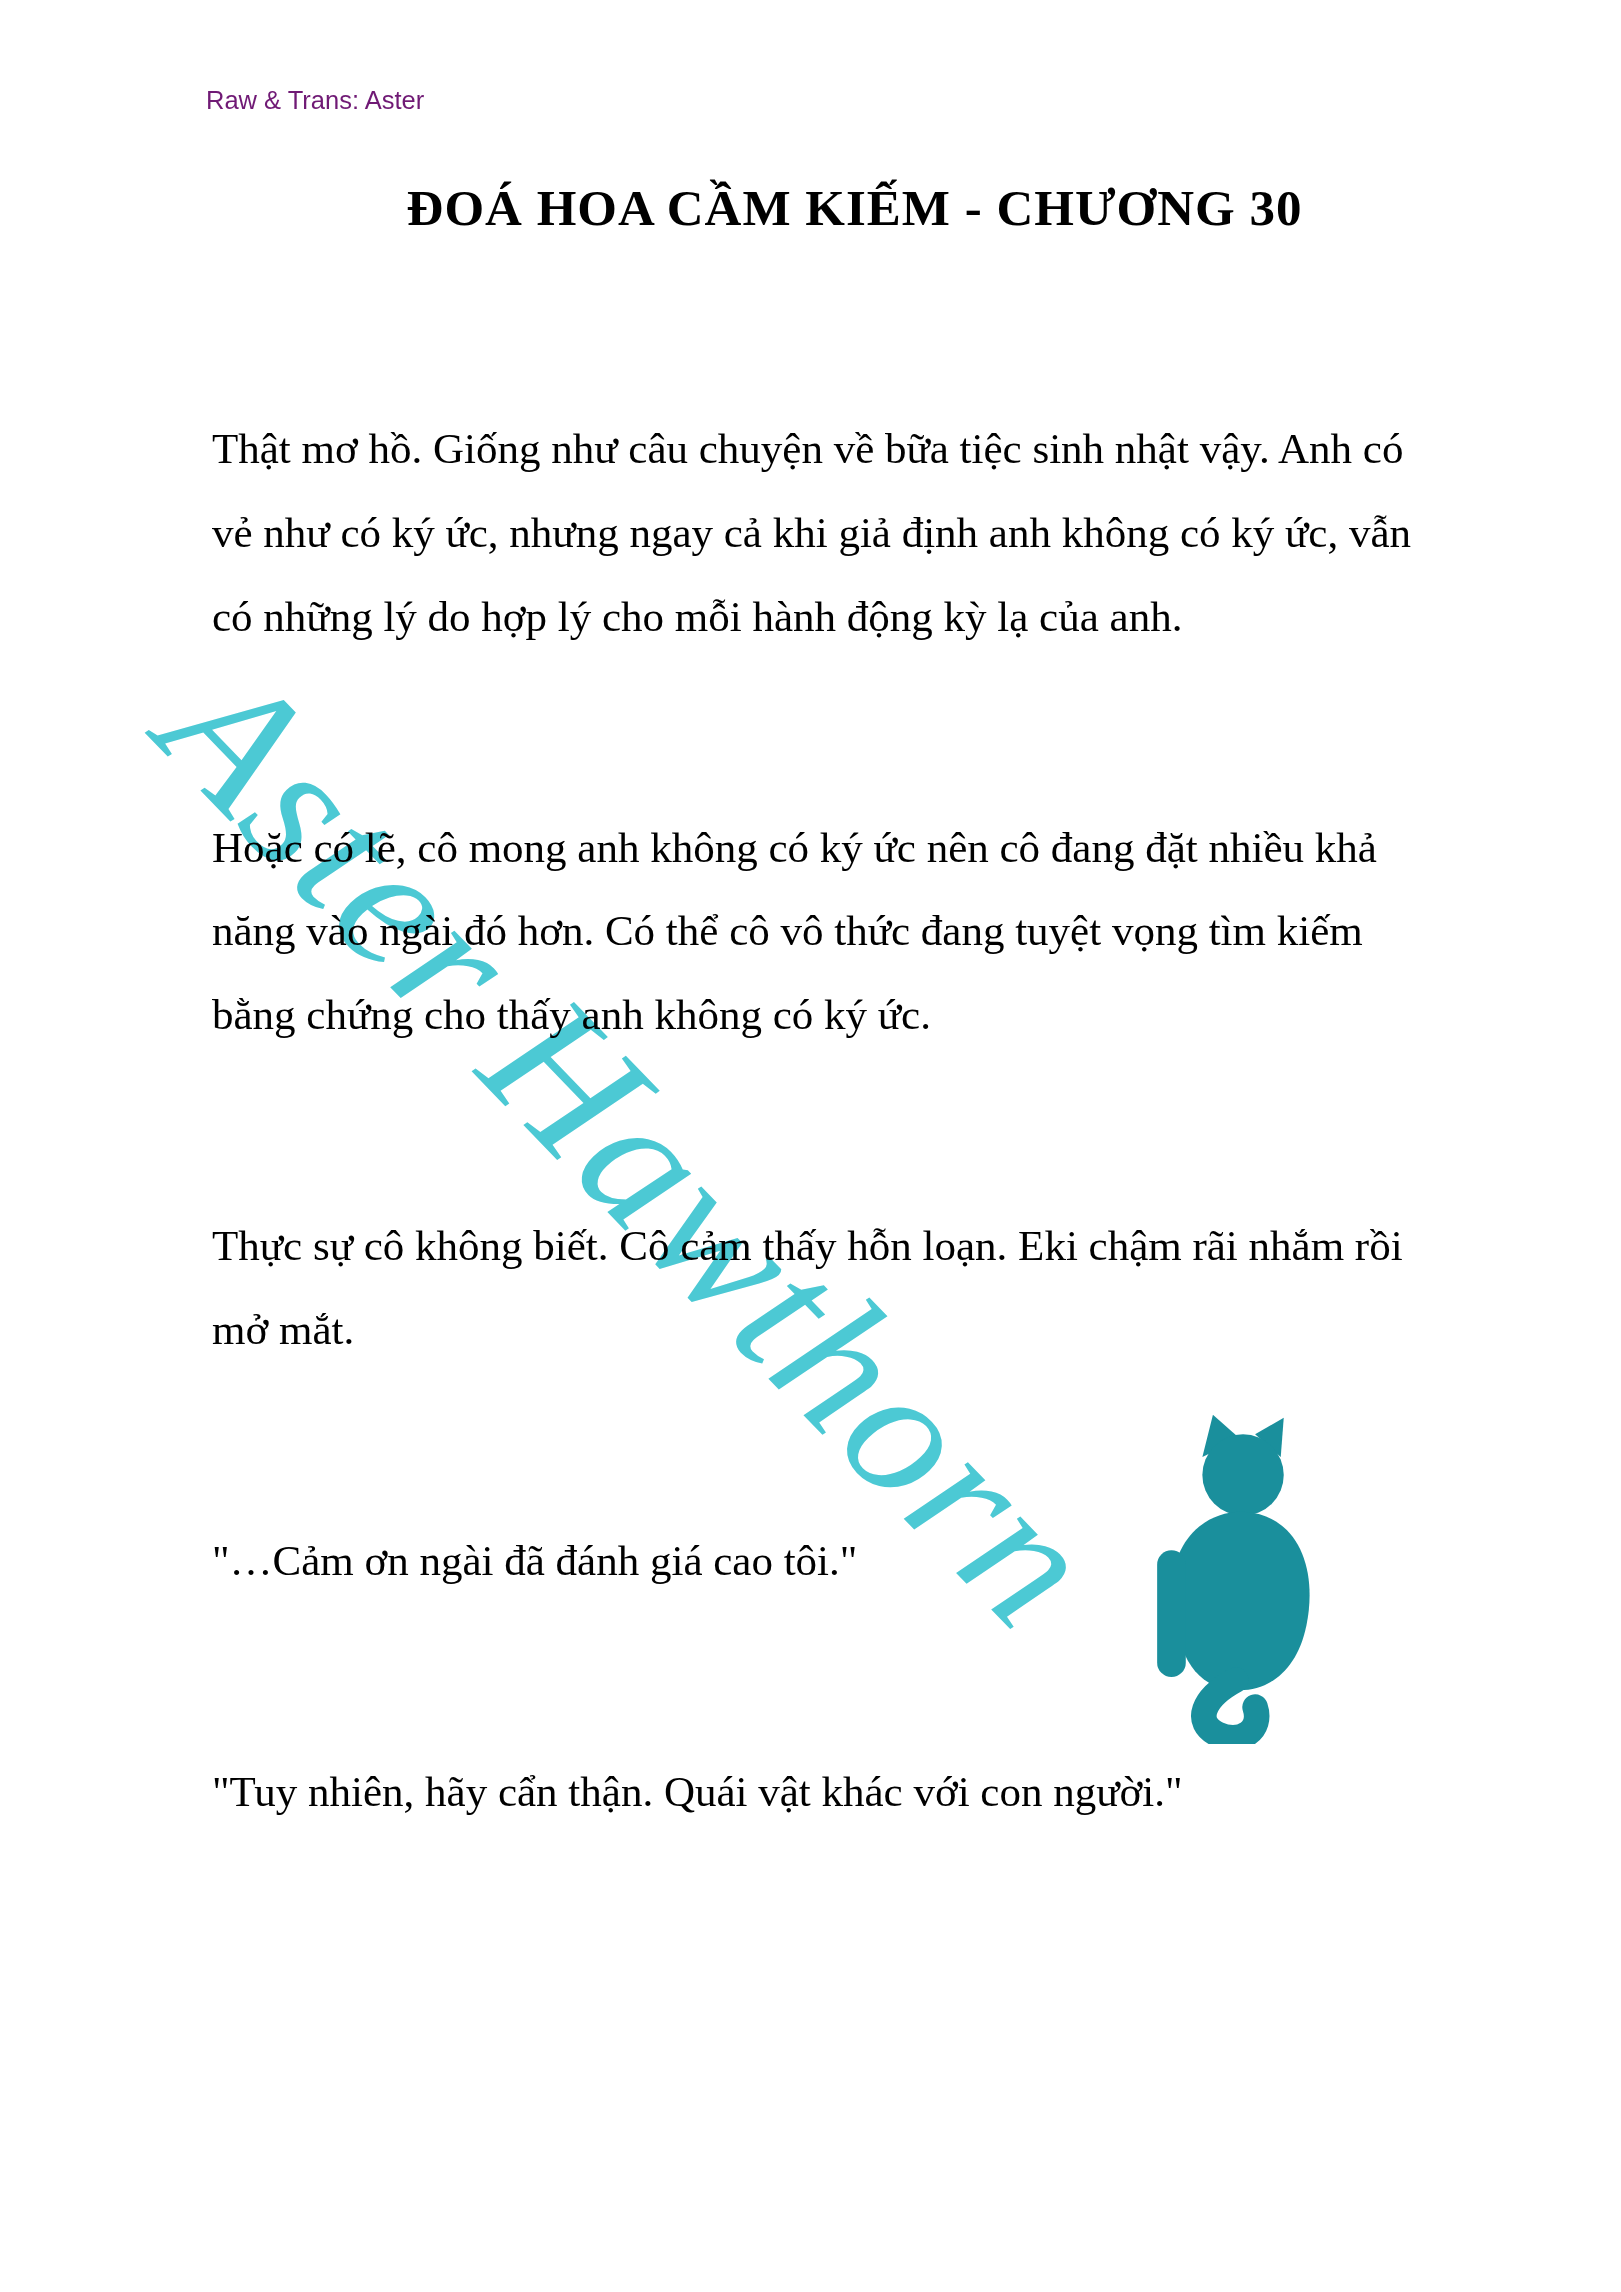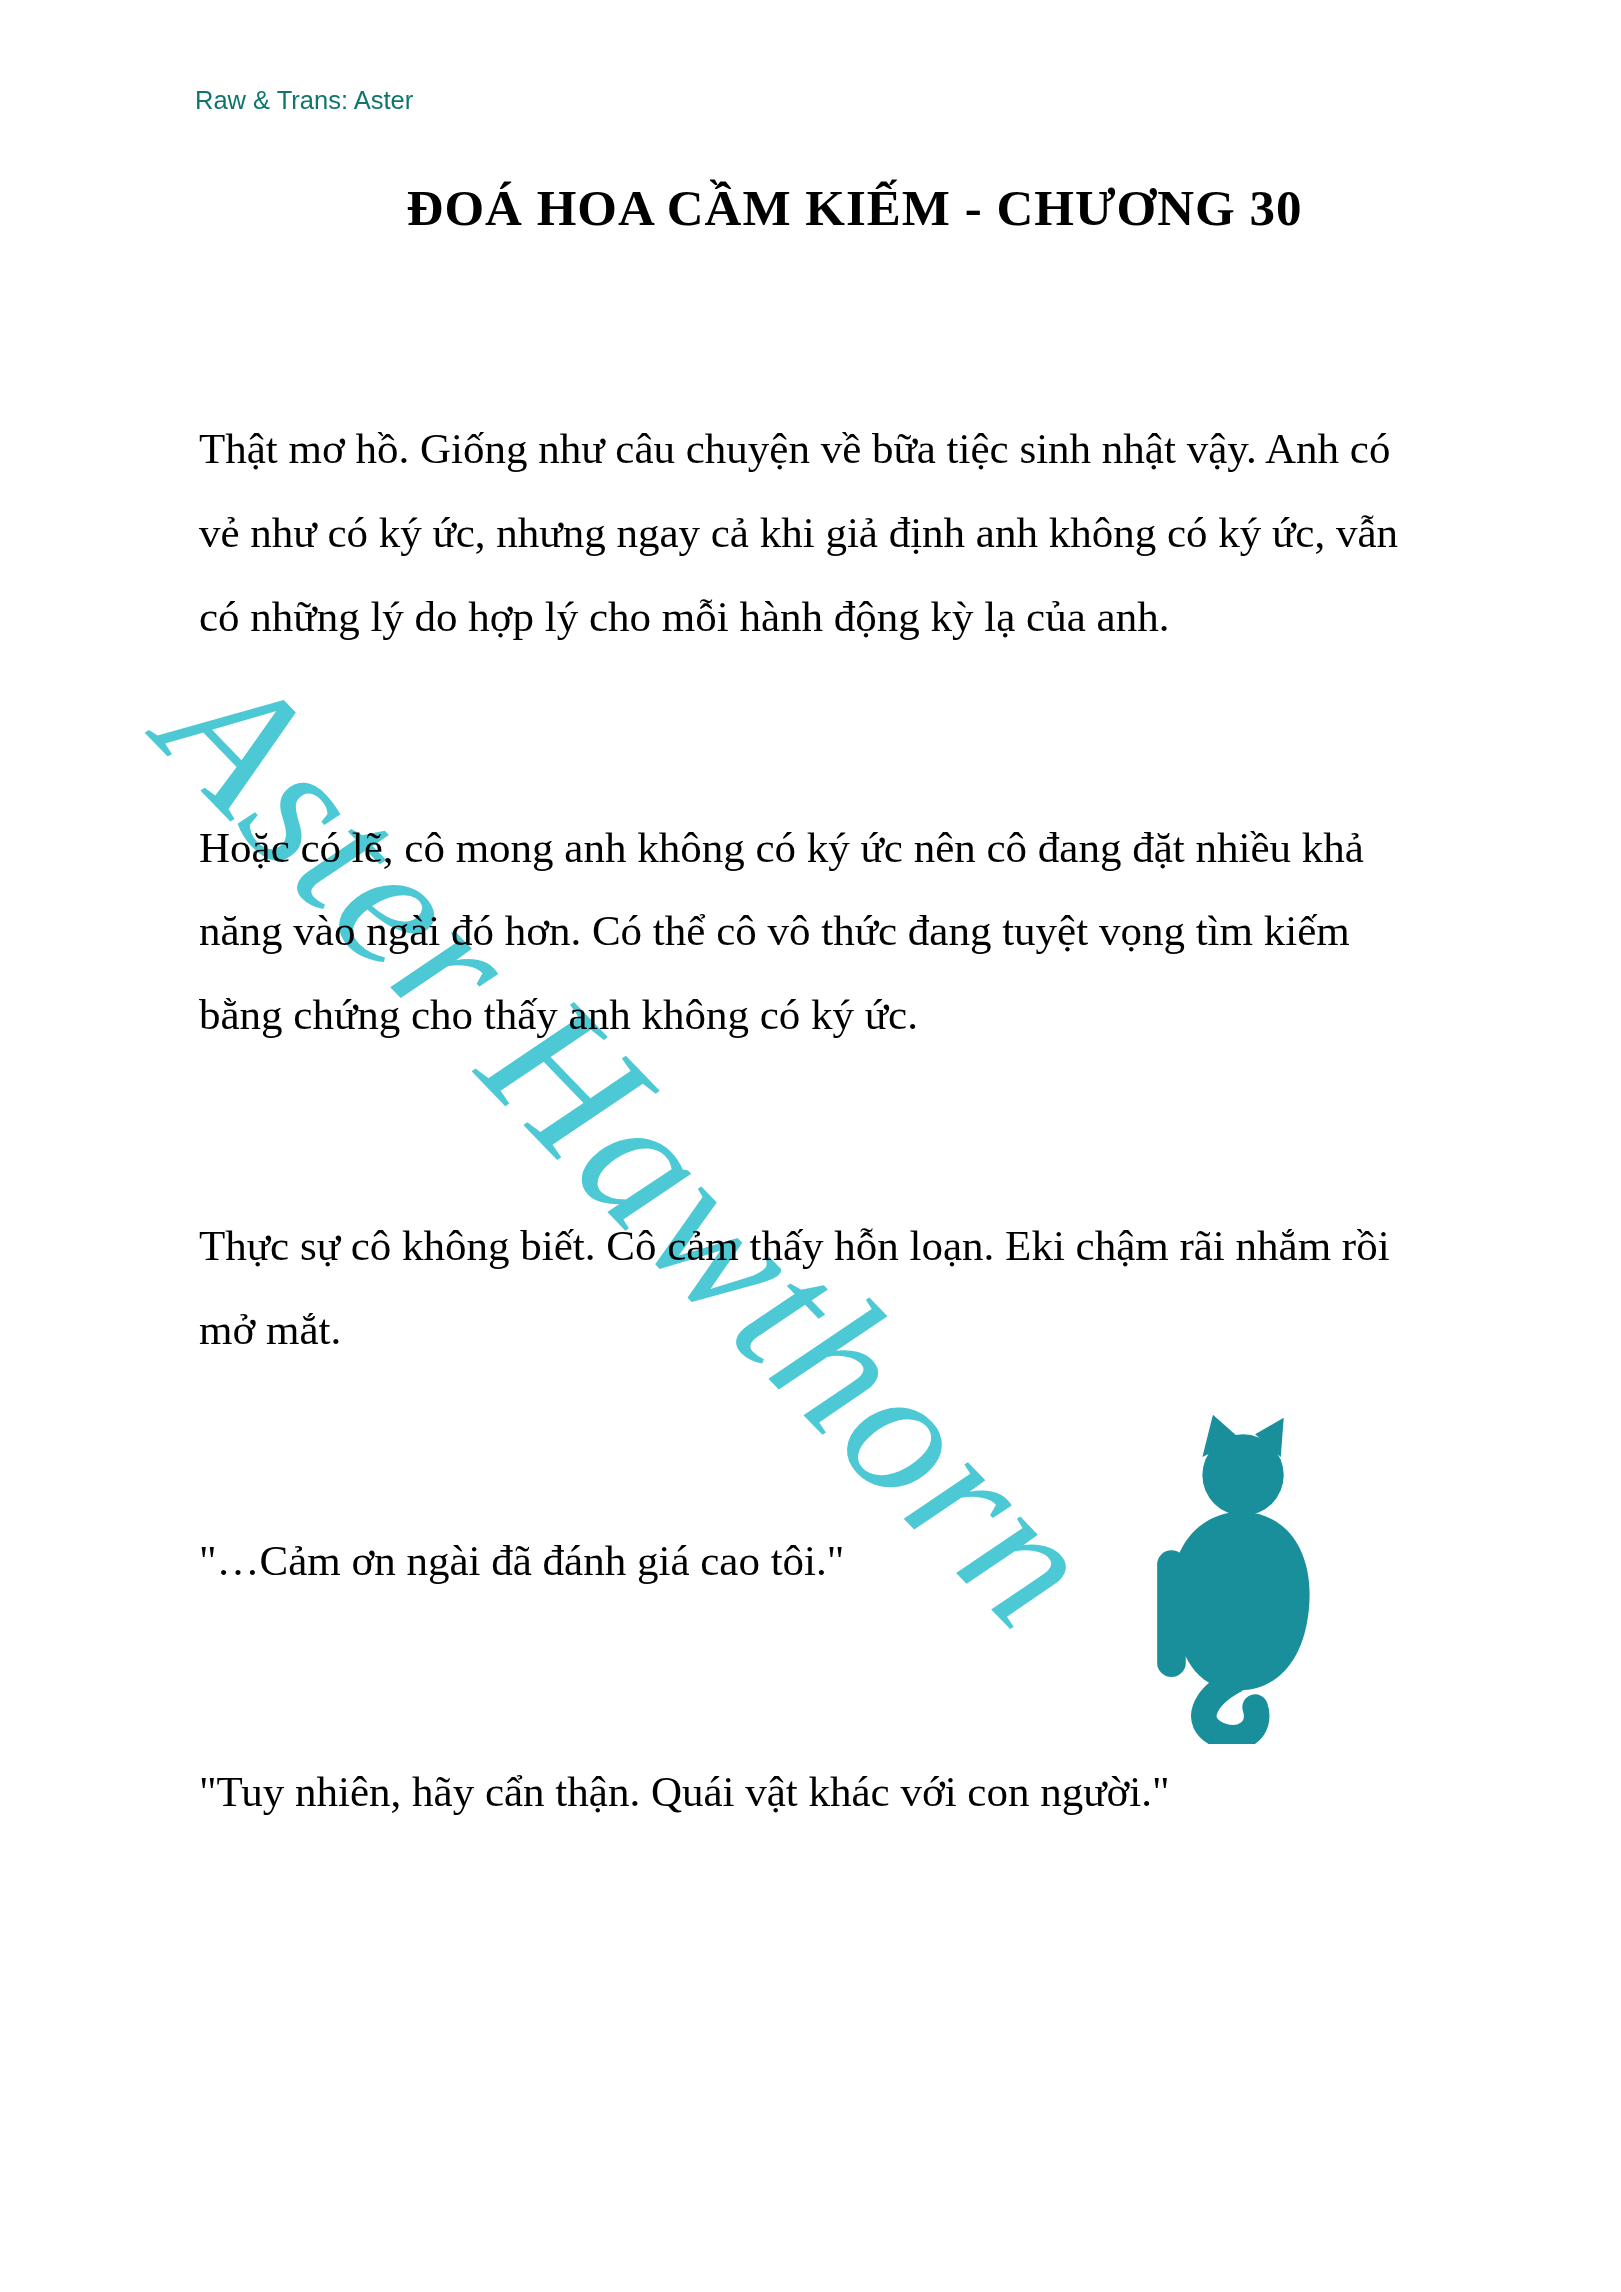--- a/index.html
+++ b/index.html
@@ -12,24 +12,24 @@
     width: 1621px;
     height: 2293px;
     background: #ffffff;
     overflow: hidden;
     font-family: "Liberation Serif", serif;
     color: #000000;
   }
   .credit {
     position: absolute;
     top: 86px;
-    left: 195px;
+    left: 206px;
     font-family: "Liberation Sans", sans-serif;
     font-size: 25.5px;
-    color: #0f766e;
+    color: #701a75;
     z-index: 3;
   }
   .doc-title {
     position: absolute;
     top: 179px;
     left: 0;
     width: 100%;
     text-align: center;
     font-family: "Liberation Serif", serif;
     font-weight: bold;
@@ -41,21 +41,21 @@
   .content {
     position: absolute;
     top: 407px;
     left: 199px;
     width: 1235px;
     font-size: 43px;
     line-height: 1.95;
     z-index: 2;
   }
   .content p {
-    margin: 0 0 147px 0;
+    margin: 0 0 147px 13px;
   }
   .watermark {
     position: absolute;
     left: 274px;
     top: 622px;
     transform: rotate(46deg);
     transform-origin: 0 0;
     font-family: "Liberation Serif", serif;
     font-style: italic;
     font-size: 186px;

